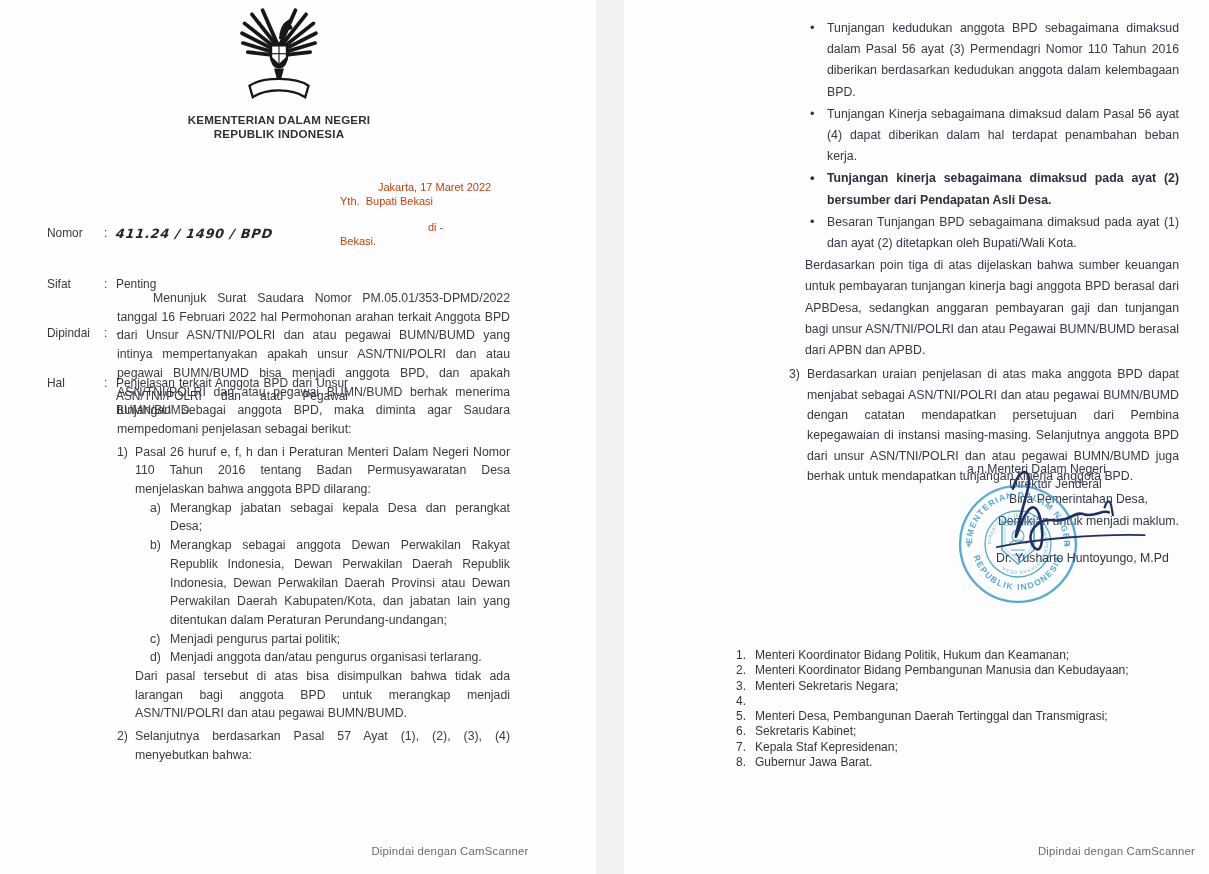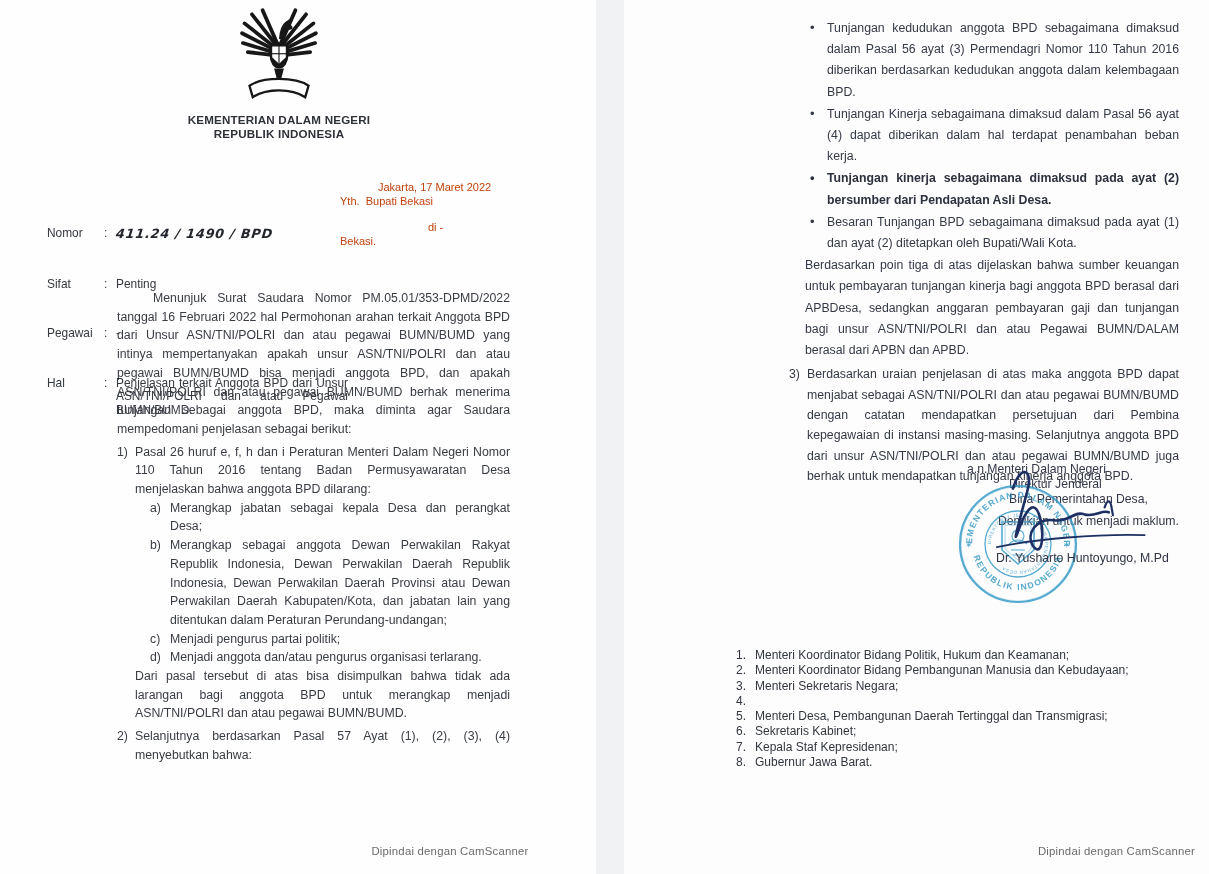--- a/index.html
+++ b/index.html
@@ -93,21 +93,21 @@
         <span class="meta-label">Nomor</span>
         <span class="meta-colon">:</span>
         <span class="meta-value"><span class="handwriting">411.24 / 1490 / BPD</span></span>
       </div>
       <div class="meta-row">
         <span class="meta-label">Sifat</span>
         <span class="meta-colon">:</span>
         <span class="meta-value">Penting</span>
       </div>
       <div class="meta-row">
-        <span class="meta-label">Pegawai</span>
+        <span class="meta-label">Dipindai</span>
         <span class="meta-colon">:</span>
         <span class="meta-value">-</span>
       </div>
       <div class="meta-row">
         <span class="meta-label">Hal</span>
         <span class="meta-colon">:</span>
         <span class="meta-value" style="width:232px;">Penjelasan terkait Anggota BPD dari Unsur ASN/TNI/POLRI dan atau Pegawai BUMN/BUMD.</span>
       </div>
     </div>
 
@@ -167,21 +167,21 @@
       </div>
       <div class="bullet bold">
         <span class="dot">•</span>
         <span>Tunjangan kinerja sebagaimana dimaksud pada ayat (2) bersumber dari Pendapatan Asli Desa.</span>
       </div>
       <div class="bullet">
         <span class="dot">•</span>
         <span>Besaran Tunjangan BPD sebagaimana dimaksud pada ayat (1) dan ayat (2) ditetapkan oleh Bupati/Wali Kota.</span>
       </div>
 
-      <div class="pl16">Berdasarkan poin tiga di atas dijelaskan bahwa sumber keuangan untuk pembayaran tunjangan kinerja bagi anggota BPD berasal dari APBDesa, sedangkan anggaran pembayaran gaji dan tunjangan bagi unsur ASN/TNI/POLRI dan atau Pegawai BUMN/DALAM berasal dari APBN dan APBD.</div>
+      <div class="pl16">Berdasarkan poin tiga di atas dijelaskan bahwa sumber keuangan untuk pembayaran tunjangan kinerja bagi anggota BPD berasal dari APBDesa, sedangkan anggaran pembayaran gaji dan tunjangan bagi unsur ASN/TNI/POLRI dan atau Pegawai BUMN/BUMD berasal dari APBN dan APBD.</div>
 
       <div class="item3">
         <span class="marker">3)</span>
         <span>Berdasarkan uraian penjelasan di atas maka anggota BPD dapat menjabat sebagai ASN/TNI/POLRI dan atau pegawai BUMN/BUMD dengan catatan mendapatkan persetujuan dari Pembina kepegawaian di instansi masing-masing. Selanjutnya anggota BPD dari unsur ASN/TNI/POLRI dan atau pegawai BUMN/BUMD juga berhak untuk mendapatkan tunjangan kinerja anggota BPD.</span>
       </div>
 
       <div class="closing">Demikian untuk menjadi maklum.</div>
     </div>
 
     <div class="abs sig-block" style="left:343px;top:462px;">

